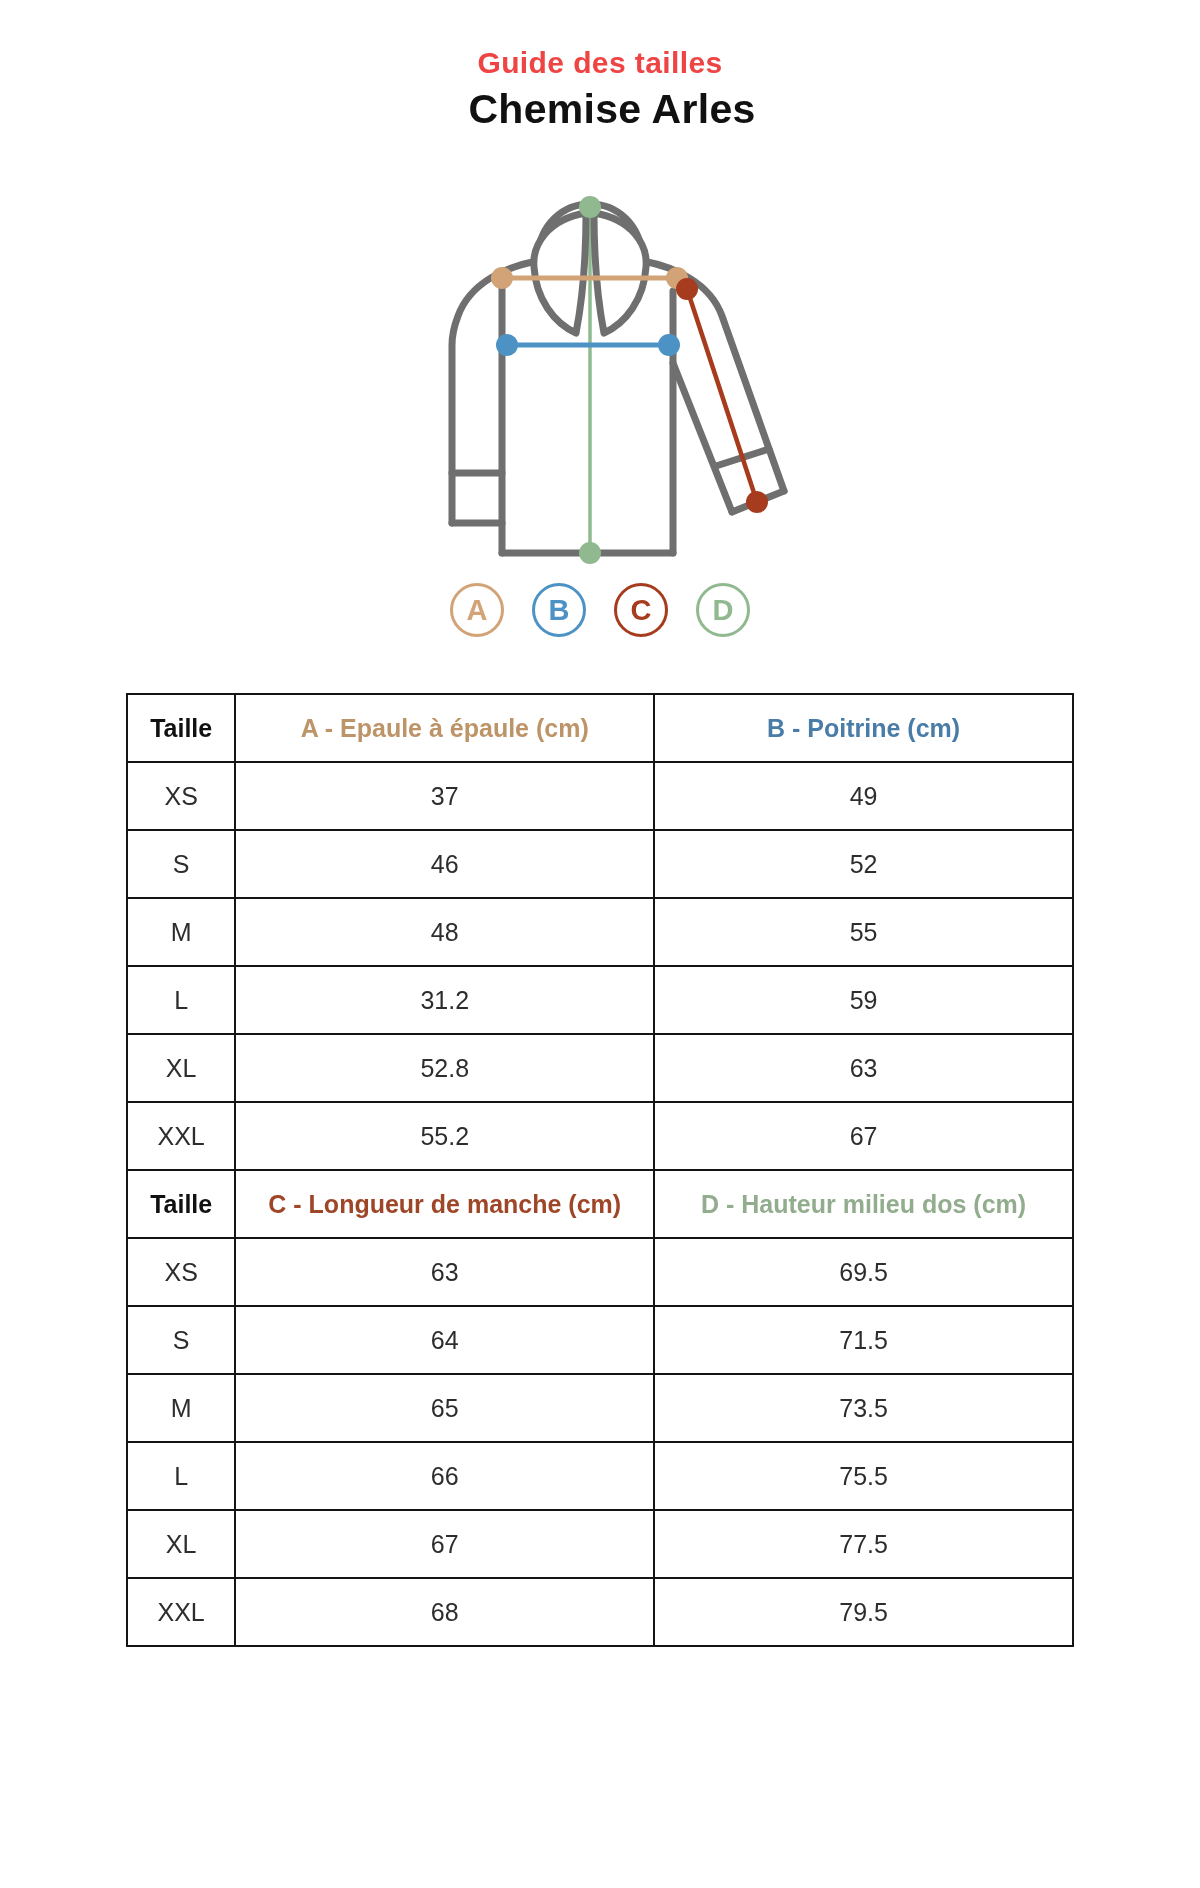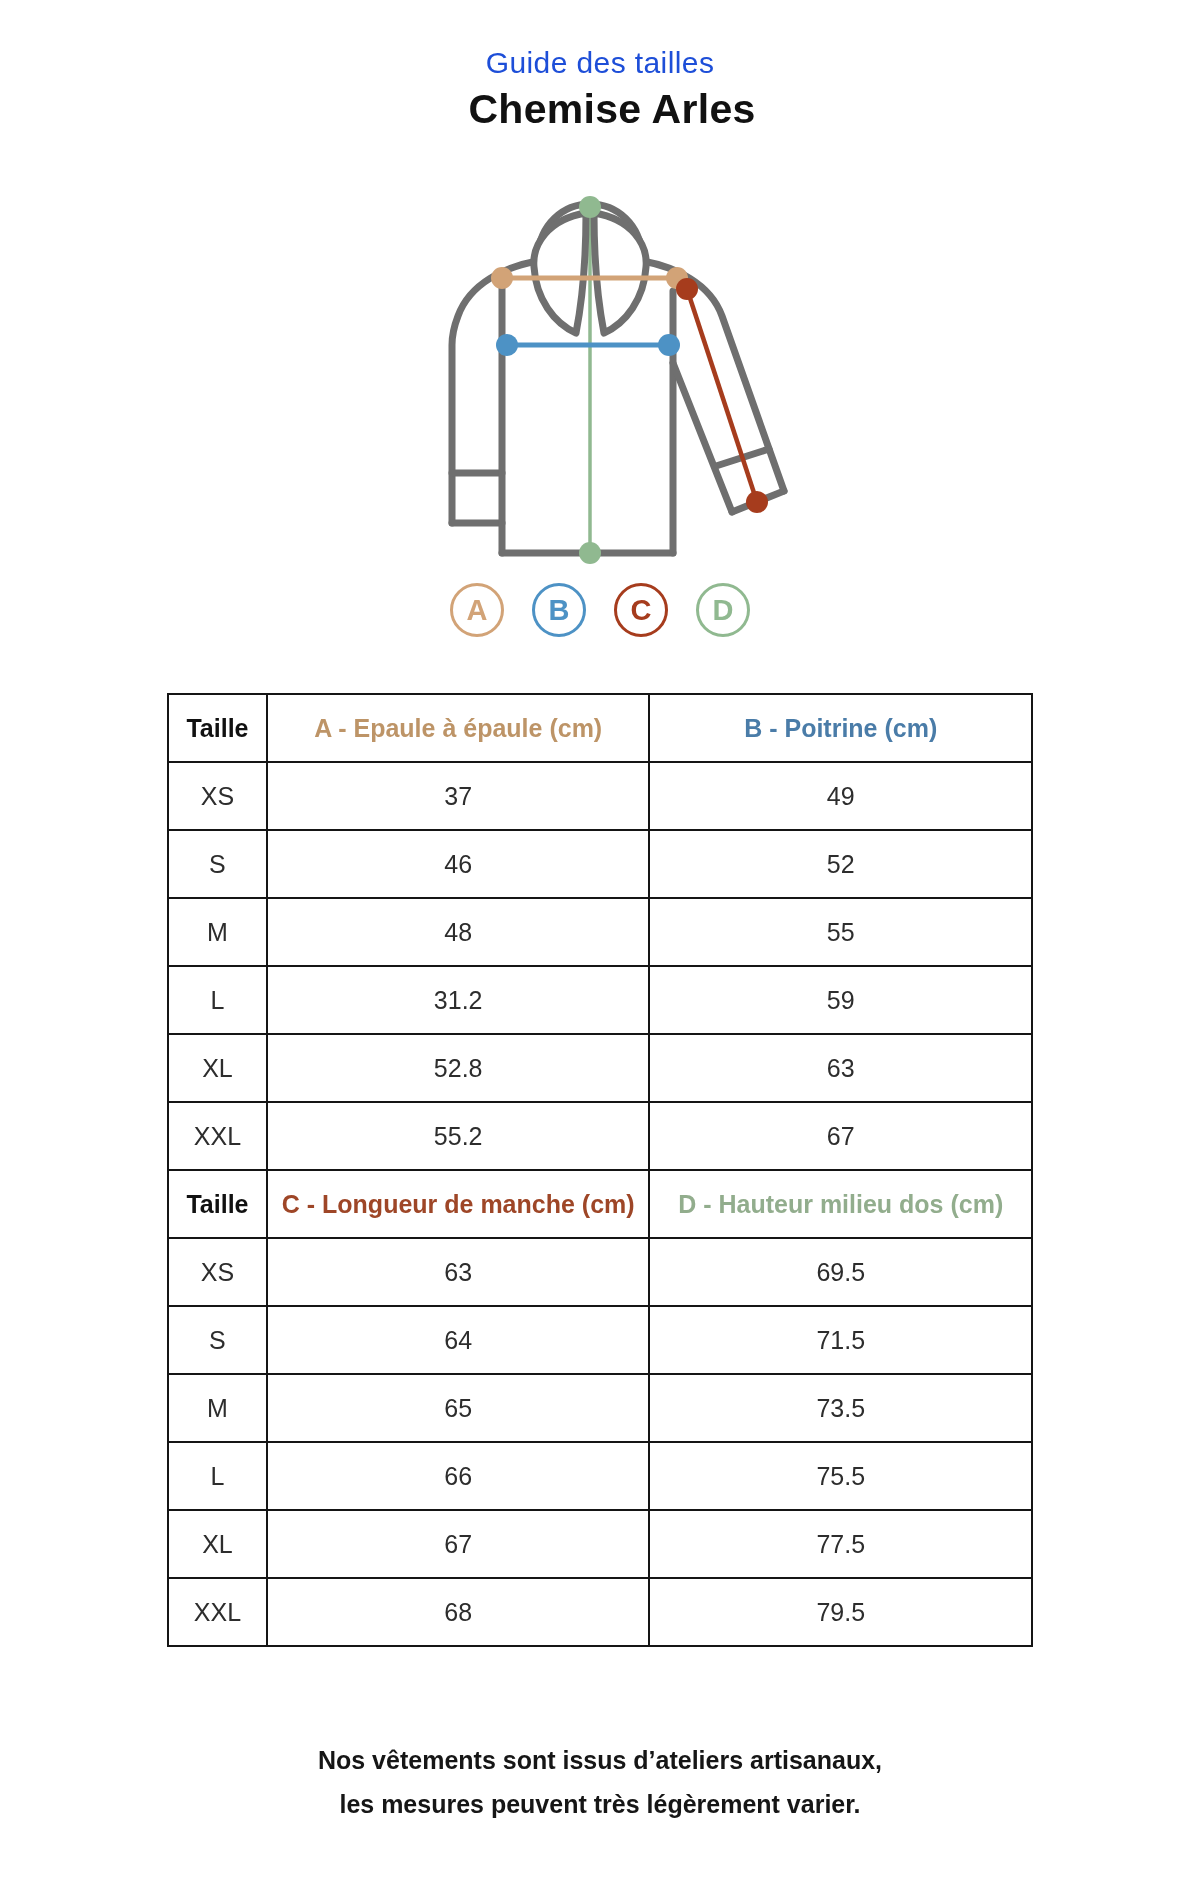--- a/index.html
+++ b/index.html
@@ -8,37 +8,37 @@
     width: 1200px;
     height: 1888px;
     font-family: "Liberation Sans", "DejaVu Sans", sans-serif;
     color: #1a1a1a;
     overflow: hidden;
   }
   .page { width: 1200px; padding-top: 46px; }
 
   
   .titles { text-align: center; }
-  .title-sub  { font-size: 30px; font-weight: 400; letter-spacing: 0.4px; color: #1d4ed8; }
+  .title-sub  { font-size: 30px; font-weight: 700; letter-spacing: 0.4px; color: #ef4444; }
   .title-main { font-size: 41px; font-weight: 700; margin-top: 6px; letter-spacing: 0.3px; color: #111; padding-left: 24px; }
 
   
   .diagram { margin: 28px auto 0; width: 460px; }
   .diagram svg { display: block; margin: 0 auto; }
   .legend-badges { display: flex; justify-content: center; gap: 28px; margin-top: 8px; }
   .badge {
     width: 54px; height: 54px; border-radius: 50%;
     border: 3px solid #999;
     display: flex; align-items: center; justify-content: center;
     font-size: 29px; font-weight: 700; line-height: 1;
   }
 
   
   .size-table {
-    width: 866px; margin: 56px auto 0;
+    width: 948px; margin: 56px auto 0;
     border-collapse: collapse; table-layout: fixed;
   }
   .size-table th, .size-table td {
     border: 2px solid #151515;
     height: 68px;
     text-align: center; vertical-align: middle;
     font-size: 25px;
     background: #fff;
   }
   .size-table th.size-head { font-weight: 700; color: #111; }
@@ -181,18 +181,14 @@
         <td>77.5</td>
       </tr>
       <tr>
         <td>XXL</td>
         <td>68</td>
         <td>79.5</td>
       </tr>
     </tbody>
   </table>
 
-  <footer class="footer-note">
-    <p>Nos vêtements sont issus d’ateliers artisanaux,</p>
-    <p>les mesures peuvent très légèrement varier.</p>
-  </footer>
 
 </main>
 
 </body></html>

